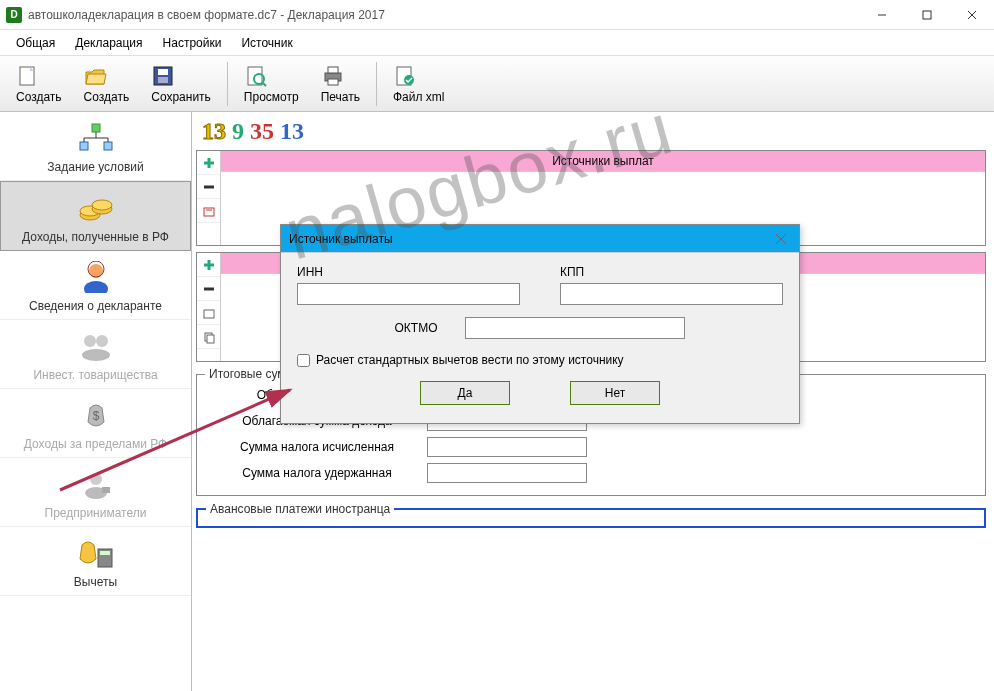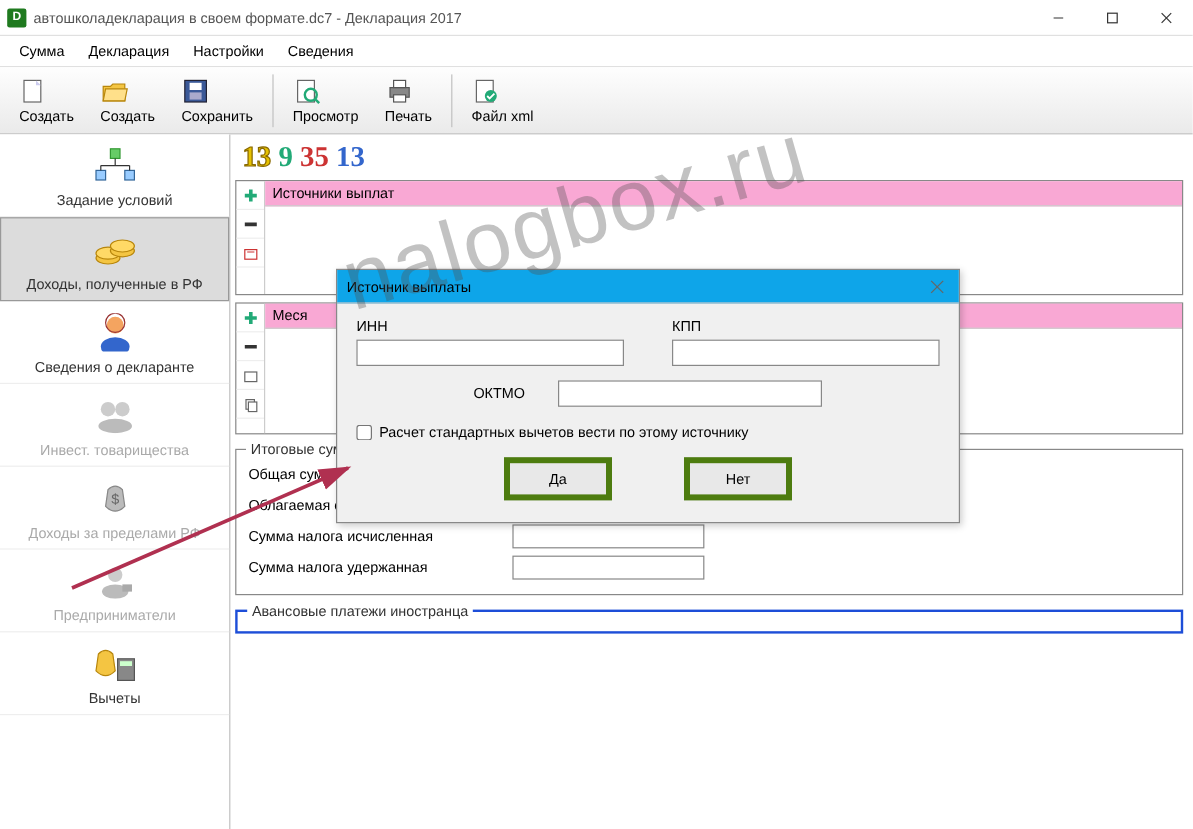--- a/index.html
+++ b/index.html
@@ -19,21 +19,21 @@
 .tbtn .ticon { width: 24px; height: 24px; margin-bottom: 2px; display:flex; align-items:center; justify-content:center;}
 .tsep { width: 1px; height: 44px; background: #c0c0c0; margin: 0 4px; }
 
 .main { display: flex; height: calc(100% - 112px); }
 .sidebar { width: 192px; border-right: 1px solid #c0c0c0; background: #fff; }
 .sitem { display: flex; flex-direction: column; align-items: center; padding: 8px 4px 6px; border-bottom: 1px solid #eee; text-align: center; color: #333; }
 .sitem.active { background: #dcdcdc; border: 1px solid #999; }
 .sitem.disabled { color: #aaa; }
 .sitem .sicon { width: 40px; height: 36px; margin-bottom: 4px; display:flex; align-items:center; justify-content:center;}
 
-.content { flex: 1; padding: 0 8px 0 4px; overflow: hidden; position: relative; }
+.content { flex: 1; padding: 0 8px 0 4px; overflow: hidden; position: relative; text-align: center; }
 .rate-row { height: 38px; display: flex; align-items: center; gap: 6px; padding-left: 6px; }
 .rate { font-family: "Comic Sans MS", cursive; font-size: 24px; font-weight: bold; }
 
 .panel { border: 1px solid #888; margin-bottom: 6px; background: #fff; position: relative; }
 .panel-title { position: absolute; top: -8px; left: 8px; background: #fff; padding: 0 4px; color: #333; }
 .panel-inner { display: flex; }
 .mini-toolbar { width: 24px; display: flex; flex-direction: column; border-right: 1px solid #ccc; }
 .mini-btn { height: 24px; display: flex; align-items: center; justify-content: center; border-bottom: 1px solid #eee; }
 .panel-content { flex: 1; }
 .panel-header { background: #f9a8d4; border-bottom: 1px solid #ccc; padding: 3px 6px; }
@@ -51,21 +51,21 @@
 .dlg-title { height: 28px; display: flex; align-items: center; justify-content: space-between; padding: 0 8px; background: #0ea5e9; border-bottom: 1px solid #ccc; }
 .dlg-close { width: 20px; height: 20px; display:flex; align-items:center; justify-content:center; color:#666;}
 .dlg-body { padding: 12px 16px 8px; }
 .dlg-body .fld { margin-bottom: 8px; }
 .dlg-body input[type=text] { border: 1px solid #888; height: 22px; padding: 2px 4px; background:#fff; }
 .dlg-row { display: flex; gap: 40px; }
 .dlg-row .col { flex: 1; }
 .dlg-check { margin: 14px 0 10px; display:flex; align-items:center; gap:6px;}
 .dlg-check input { width:13px; height:13px; }
 .dlg-btns { display: flex; justify-content: center; gap: 60px; padding: 4px 0 10px; }
-.dbtn { width: 90px; height: 36px; border: 5px solid #4d7c0f; background: #e8e8e8; display:flex; align-items:center; justify-content:center;}
+.dbtn { width: 90px; height: 24px; border: 1px solid #4d7c0f; background: #e8e8e8; display:flex; align-items:center; justify-content:center;}
 
 .watermark { position: absolute; left: 280px; top: 140px; font-size: 72px; color: rgba(80,80,80,0.35); transform: rotate(-16deg); pointer-events: none; z-index: 200; font-weight: 400; letter-spacing: 2px;}
 
 .arrow { position:absolute; left:50px; top:380px; z-index:150; pointer-events:none;}
 
 svg { display:block; }
 </style>
 </head>
 <body>
 
@@ -86,24 +86,24 @@
     <div class="winbtn">
       <svg width="10" height="10">
           <line x1="1" y1="1" x2="9" y2="9" stroke="#333"></line>
           <line x1="9" y1="1" x2="1" y2="9" stroke="#333"></line>
         </svg>
     </div>
   </div>
 </div>
 
 <div class="menubar">
-  <span>Сумма</span>
+  <span>Общая</span>
   <span>Декларация</span>
   <span>Настройки</span>
-  <span>Сведения</span>
+  <span>Источник</span>
 </div>
 
 <div class="toolbar">
   <div class="tbtn">
     <div class="ticon">
         <svg width="20" height="22">
           <rect x="2" y="2" width="14" height="18" fill="#fff" stroke="#666"></rect>
           <polygon points="12,2 16,6 12,6" fill="#cce"></polygon>
         </svg>
       </div>

